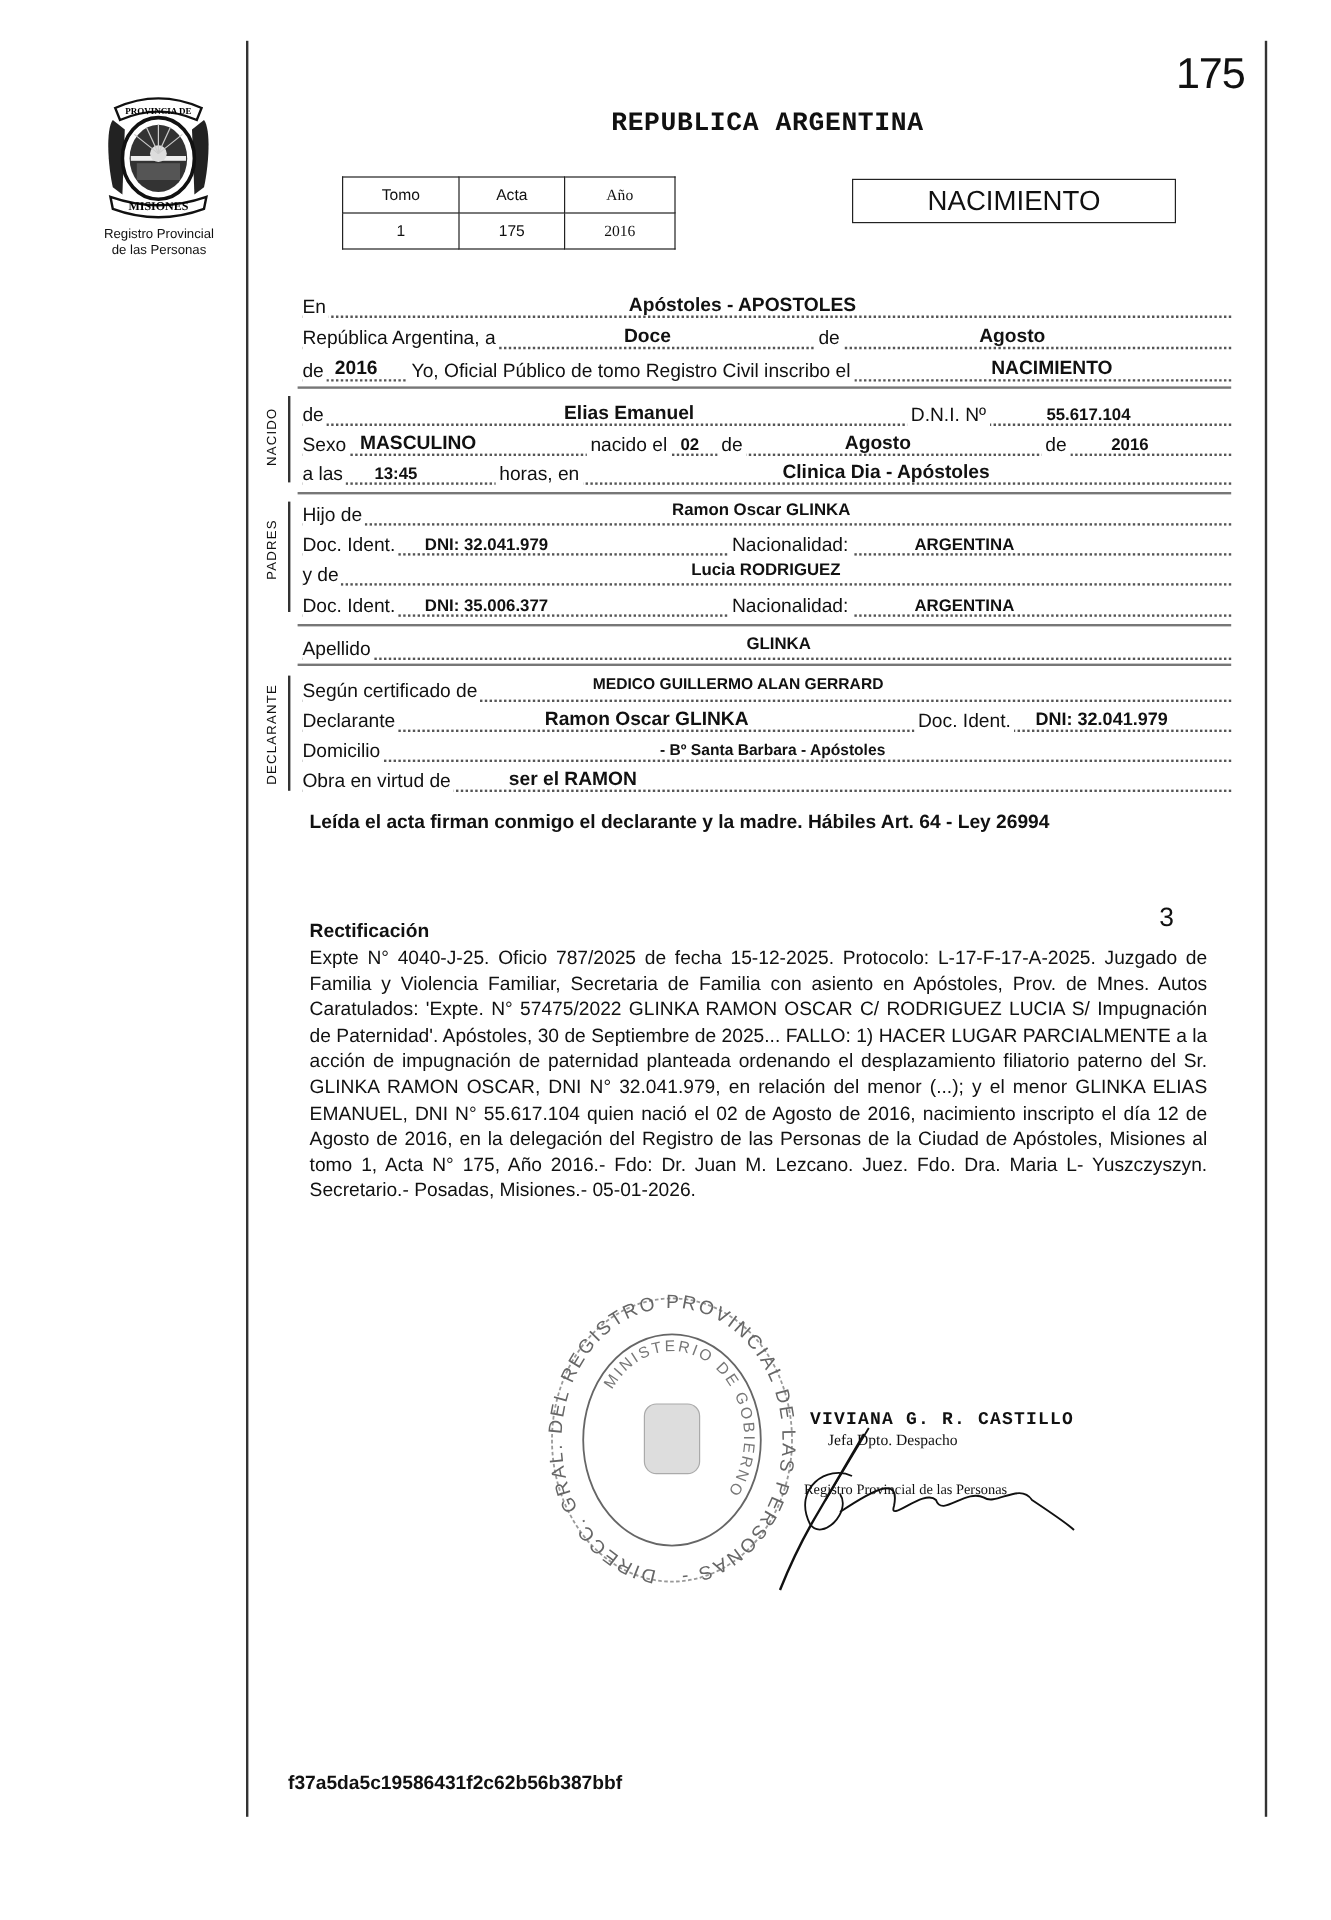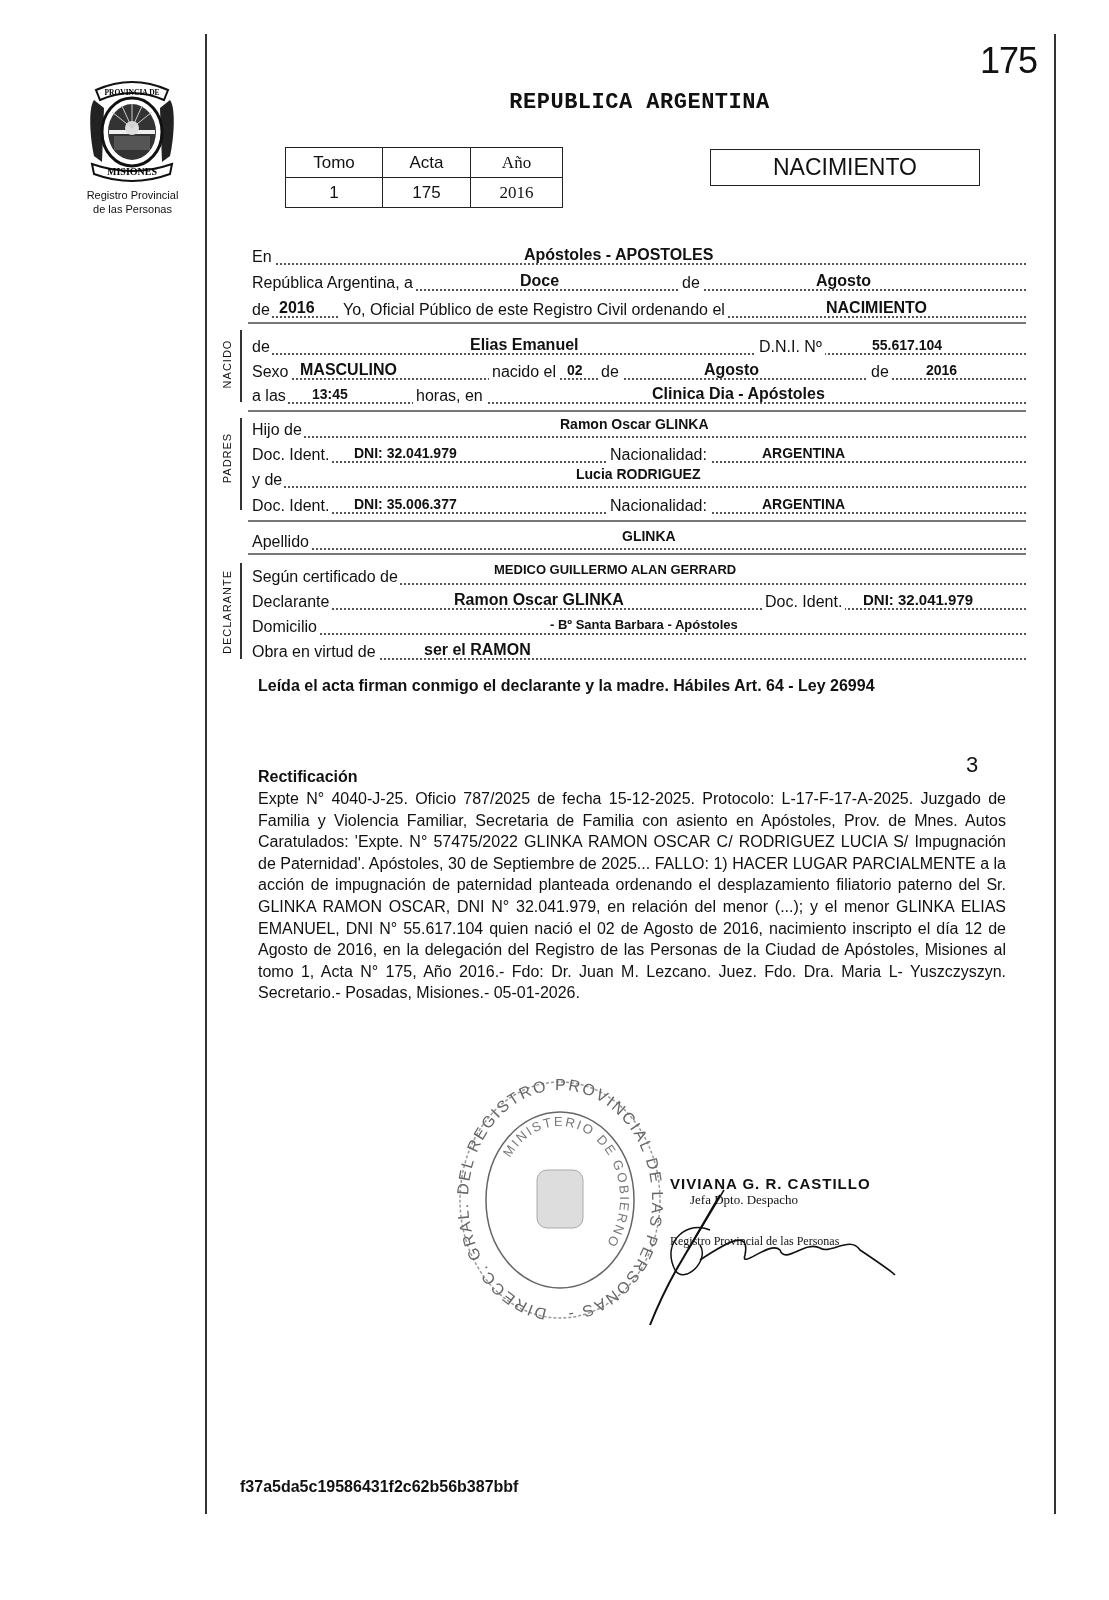--- a/index.html
+++ b/index.html
@@ -13,21 +13,21 @@
 
   
   .logo { left: 82px; top: 78px; width: 100px; height: 106px; }
   .logo-caption { left: 60px; top: 188px; width: 145px; text-align: center; font-size: 11px; line-height: 14px; color: #111; }
 
   .page-number { left: 980px; top: 40px; font-size: 36px; font-weight: 400; letter-spacing: -1px; }
 
   .title { left: 0; width: 1109px; top: 90px; text-align: center; padding-left: 170px; box-sizing: border-box;
            font-family: "Liberation Mono", monospace; font-weight: 700; font-size: 22px; letter-spacing: 0.5px; }
 
-  table.reg { position: absolute; left: 285px; top: 147px; border-collapse: collapse; font-size: 17px; border-radius: 30px; }
+  table.reg { position: absolute; left: 285px; top: 147px; border-collapse: collapse; font-size: 13px; border-radius: 30px; }
   table.reg td { border: 1.5px solid #222; text-align: center; height: 29px; padding: 0; }
   table.reg td.c0 { width: 96px; } table.reg td.c1 { width: 87px; } table.reg td.c2 { width: 91px; font-family: Liberation Serif, serif; }
 
   .type-box { left: 710px; top: 149px; width: 268px; height: 35px; border: 1.5px solid #222;
               text-align: center; font-size: 23px; line-height: 35px; }
 
   
   .row { position: absolute; left: 252px; width: 774px; height: 24px; font-size: 16px; line-height: 22px; }
   .row .lbl { position: absolute; bottom: 0; white-space: nowrap; background: #fff; padding-right: 2px; }
   .row .dots { position: absolute; left: 0; right: 0; bottom: 3px; border-bottom: 2px dotted #555; }
@@ -42,21 +42,21 @@
   .side-bar { position: absolute; left: 240px; width: 1.5px; background: #333; }
 
   .closing { left: 258px; top: 675px; width: 740px; font-weight: 700; font-size: 16px; line-height: 21px; }
 
   .rect-num { left: 966px; top: 752px; font-size: 22px; }
   .rect-title { left: 258px; top: 768px; font-weight: 700; font-size: 16px; }
   .rect-body { left: 258px; top: 788px; width: 748px; font-size: 16px; line-height: 21.6px; text-align: justify; }
 
   .stamp { left: 455px; top: 1075px; width: 210px; height: 255px; }
   .sig-block { left: 670px; top: 1175px; width: 230px; }
-  .sig-name { font-family: Liberation Sans, sans-serif; font-weight: 700; font-size: 15px; letter-spacing: 1px; }
+  .sig-name { font-family: Liberation Mono, monospace; font-weight: 700; font-size: 15px; letter-spacing: 1px; text-align: center; }
   .sig-role { font-family: "Liberation Serif", serif; font-size: 13px; padding-left: 20px; }
   .sig-org { font-family: "Liberation Serif", serif; font-size: 12px; margin-top: 26px; }
   .signature { left: 630px; top: 1120px; width: 270px; height: 230px; }
 
   .hash { left: 240px; top: 1478px; font-weight: 700; font-size: 16px; letter-spacing: 0px; }
 </style>
 </head>
 <body>
 
 <div class="abs vline-left"></div>
@@ -118,21 +118,21 @@
   <div class="dots"></div>
   <span class="lbl" style="left:0;">República Argentina, a</span>
   <span class="val" style="left:268px;">Doce</span>
   <span class="mid" style="left:427px;">de</span>
   <span class="val" style="left:564px;">Agosto</span>
 </div>
 <div class="row" style="top:297px;">
   <div class="dots"></div>
   <span class="lbl" style="left:0;">de</span>
   <span class="val" style="left:27px;">2016</span>
-  <span class="mid" style="left:88px;">Yo, Oficial Público de este Registro Civil ordenando el</span>
+  <span class="mid" style="left:88px;">Yo, Oficial Público de tomo Registro Civil inscribo el</span>
   <span class="val" style="left:574px;">NACIMIENTO</span>
 </div>
 <div class="sep" style="top:322px;"></div>
 
 <div class="side-label" style="left:192px; top:358px; width:70px;">NACIDO</div>
 <div class="side-bar" style="top:330px; height:72px;"></div>
 <div class="row" style="top:334px;">
   <div class="dots"></div>
   <span class="lbl" style="left:0;">de</span>
   <span class="val" style="left:218px;">Elias Emanuel</span>

